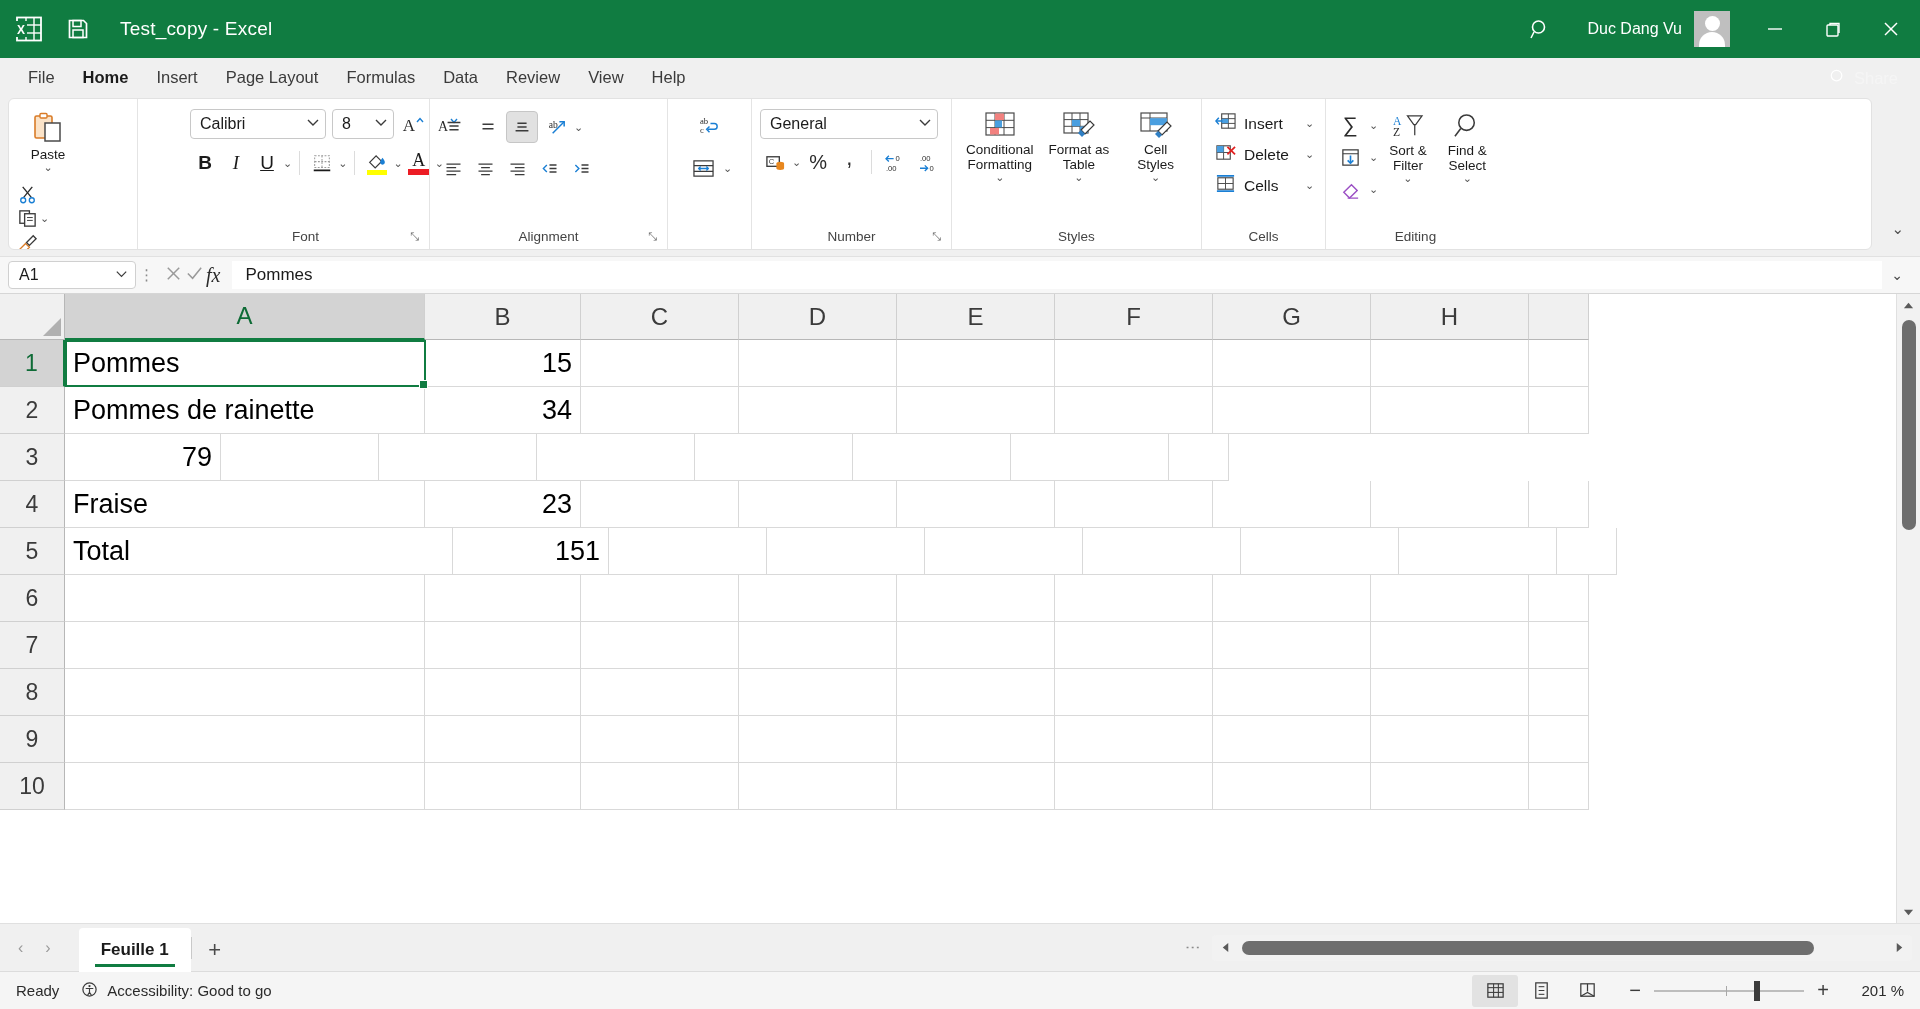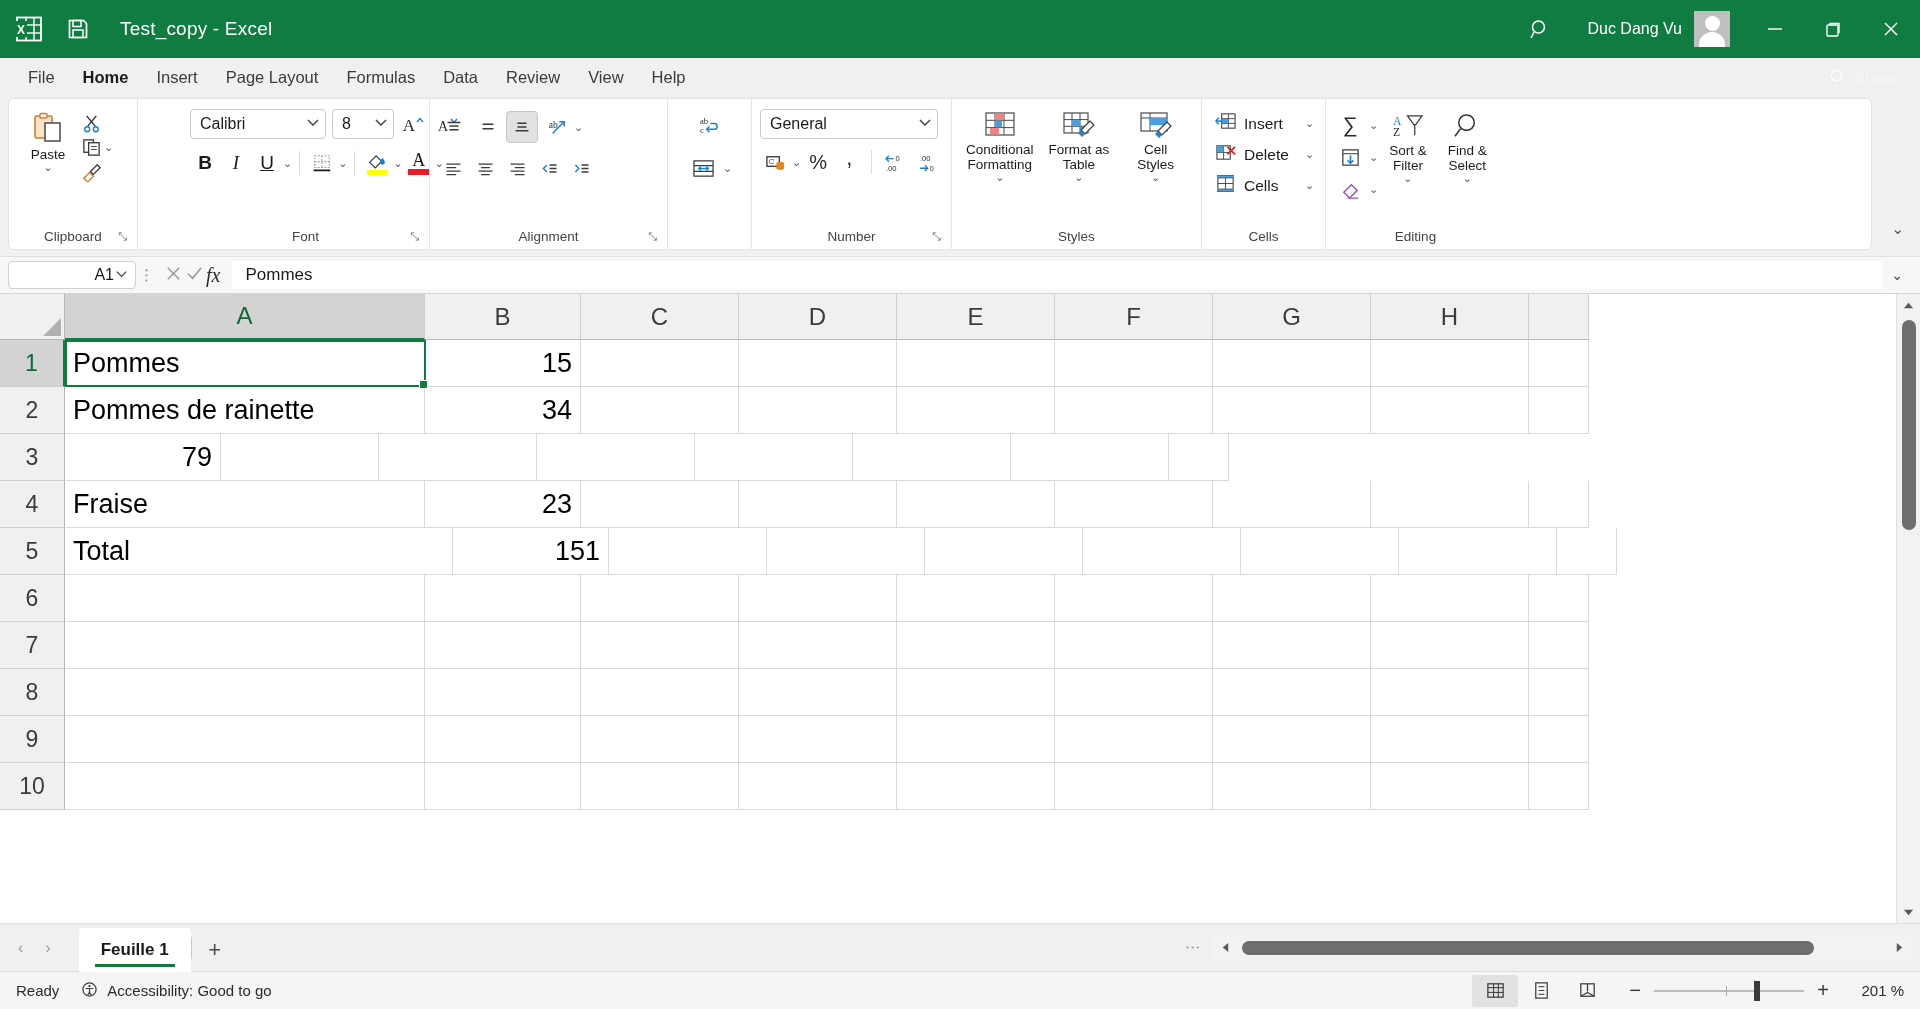--- a/index.html
+++ b/index.html
@@ -59,21 +59,21 @@
   .dlg-launch { font-size: 11px; color: #666; position: absolute; right: 10px; }
 
   .btn { display: flex; flex-direction: column; align-items: center; justify-content: flex-start;
          padding: 3px 6px; border-radius: 4px; cursor: default; }
   .btn-lbl { font-size: 13.5px; color: #1b1b1b; line-height: 15px; text-align: center; margin-top: 2px; }
   .sq { display: flex; align-items: center; justify-content: center; border-radius: 4px; }
   .cv { font-size: 11px; color: #555; line-height: 1; }
 
   
   .g-clip { width: 128px; }
-  .g-clip .grp-body { justify-content: flex-start; gap: 2px; }
+  .g-clip .grp-body { justify-content: flex-start; gap: 2px; flex-direction: column; }
   .paste-btn { width: 62px; padding-top: 4px; }
   .clip-small { display: flex; flex-direction: column; gap: 3px; padding-top: 6px; }
   .clip-row { display: flex; align-items: center; gap: 2px; }
 
   
   .g-font { width: 292px; padding-left: 44px; }
   .g-font .grp-body { flex-direction: column; padding-top: 4px; }
   .fontrow1 { display: flex; align-items: center; gap: 6px; }
   .combo { border: 1px solid #c8c8c8; border-radius: 4px; height: 30px; background: #fff;
            display: flex; align-items: center; padding: 0 4px 0 9px; font-size: 16px; color: #1b1b1b; }
@@ -113,21 +113,21 @@
   .editcol { display: flex; flex-direction: column; gap: 4px; padding-top: 2px; }
   .editrow { display: flex; align-items: center; gap: 3px; }
 
   .ribbon-collapse { position: absolute; right: 16px; bottom: 18px; font-size: 15px; color: #4a4a4a; }
 
   
   .fbar { height: 38px; background: #f7f7f7; border-top: 1px solid #e1e1e1; border-bottom: 1px solid #d6d6d6;
           display: flex; align-items: center; flex: none; padding: 0 8px; gap: 0; }
   .namebox { width: 128px; height: 28px; border: 1px solid #d0d0d0; border-radius: 4px; background: #fff;
              display: flex; align-items: center; padding: 0 6px 0 10px; font-size: 16px; color: #1b1b1b; }
-  .namebox .nv { flex: 1; text-align: right; }
+  .namebox .nv { flex: 1; }
   .fb-dots { width: 22px; text-align: center; color: #8a8a8a; font-size: 15px; letter-spacing: 1px; }
   .fb-icons { display: flex; align-items: flex-start; gap: 2px; padding: 0 12px 0 6px; }
   .fb-input { flex: 1; height: 28px; background: #fff; border: 1px solid transparent; display: flex;
               align-items: center; padding-left: 12px; font-size: 17px; color: #1b1b1b; }
   .fb-expand { width: 30px; text-align: center; color: #4a4a4a; font-size: 14px; }
 
   
   .gridwrap { flex: 1; display: flex; position: relative; overflow: hidden; background: #fff; }
   .gridmain { flex: 1; display: flex; flex-direction: column; overflow: hidden; position: relative; }
   .colhdr-row { display: flex; height: 46px; flex: none; }

